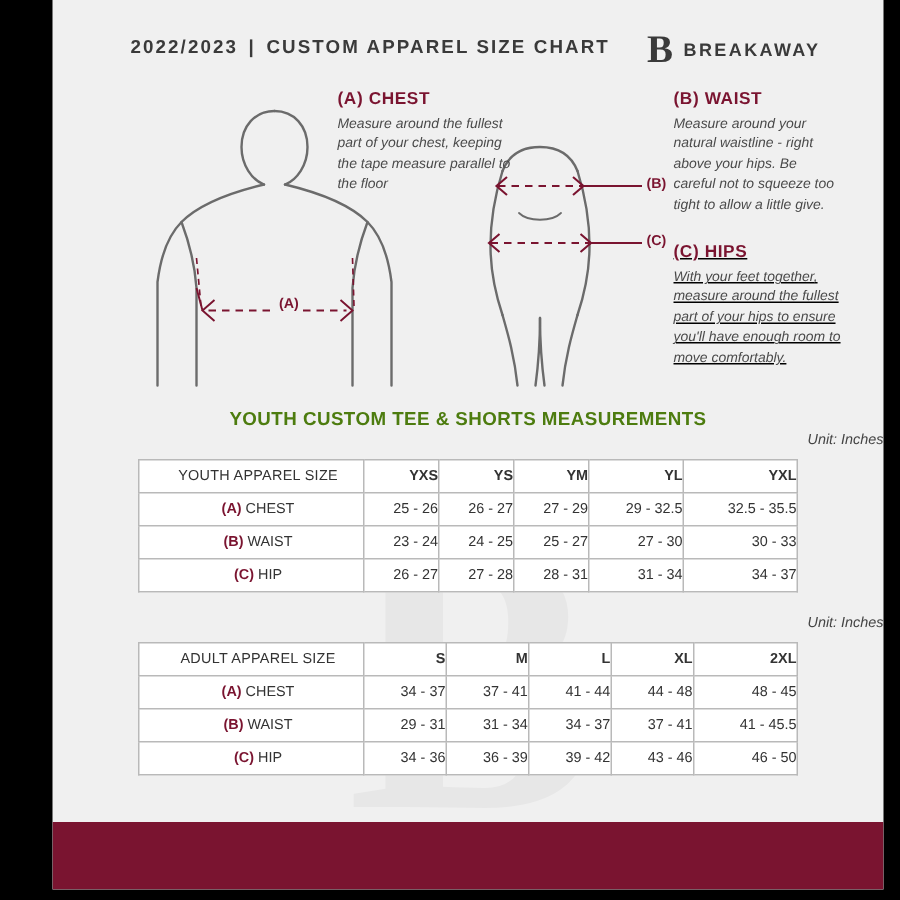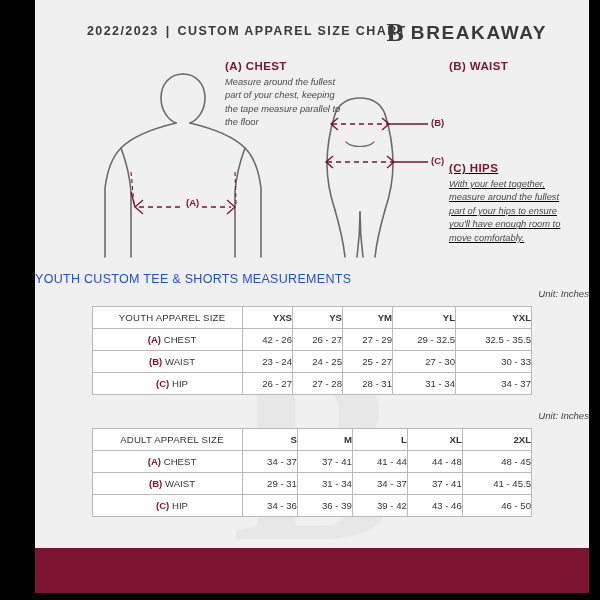--- a/index.html
+++ b/index.html
@@ -38,42 +38,42 @@
   .brand{
     position:absolute;right:42px;top:2px;
     display:flex;align-items:center;gap:7px;
   }
   .brand-mark{
     font-family:"Liberation Serif", serif;
     font-size:26px;font-weight:bold;color:#3a3a3a;line-height:1;
     transform:skewX(-4px);
   }
   .brand-name{
-    font-size:19px;font-weight:bold;letter-spacing:1.6px;color:#3a3a3a;
+    font-size:12px;font-weight:bold;letter-spacing:1.6px;color:#3a3a3a;
   }
   
   .illus{position:absolute;left:0;top:52px;width:100%;height:215px;}
   .illus svg{position:absolute;left:0;top:0;}
   .note{
     position:absolute;
     font-family:"Liberation Sans", sans-serif;
   }
   .note-title{
     color:#7a1430;font-weight:bold;font-size:11.5px;letter-spacing:.4px;
     margin-bottom:4px;
   }
   .note-body{
     color:#4a4a4a;font-style:italic;font-size:9.3px;line-height:1.45;
   }
   .note-chest{left:190px;top:8px;width:120px;}
   .note-waist{left:414px;top:8px;width:112px;}
   .note-hips{left:414px;top:110px;width:112px;text-decoration:underline;}
   
   .sect-title{
-    text-align:left;font-size:12.5px;font-weight:normal;color:#1d4ed8;
+    text-align:center;font-size:12.5px;font-weight:bold;color:#4d7c0f;
     letter-spacing:.3px;
   }
   .sect-sub{
     text-align:right;font-size:9.6px;font-style:italic;color:#444;
     margin-top:2px;margin-bottom:7px;
   }
   .sect{position:absolute;left:0;width:100%;}
   .sect-youth{top:272px;}
   .sect-adult{top:408px;}
   table{
@@ -170,20 +170,21 @@
     <div style="position:absolute;left:148px;top:145px;font-size:9.5px;font-weight:bold;color:#7a1430;background:#f0f0f0;padding:0 3px;">(A)</div>
     <div style="position:absolute;left:396px;top:65px;font-size:9.5px;font-weight:bold;color:#7a1430;">(B)</div>
     <div style="position:absolute;left:396px;top:103px;font-size:9.5px;font-weight:bold;color:#7a1430;">(C)</div>
 
     <div class="note note-chest">
       <div class="note-title">(A) CHEST</div>
       <div class="note-body">Measure around the fullest part of your chest, keeping the tape measure parallel to the floor</div>
     </div>
     <div class="note note-waist">
       <div class="note-title">(B) WAIST</div>
+      <div class="note-body">Measure around your natural waistline - right above your hips. Be careful not to squeeze too tight to allow a little give.</div>
     </div>
     <div class="note note-hips">
       <div class="note-title">(C) HIPS</div>
       <div class="note-body">With your feet together, measure around the fullest part of your hips to ensure you'll have enough room to move comfortably.</div>
     </div>
   </div>
 
   <div class="sect sect-youth">
     <div class="sect-title">YOUTH CUSTOM TEE &amp; SHORTS MEASUREMENTS</div>
     <div class="sect-sub">Unit: Inches</div>
@@ -194,21 +195,21 @@
           <th>YXS</th>
           <th>YS</th>
           <th>YM</th>
           <th>YL</th>
           <th>YXL</th>
         </tr>
       </thead>
       <tbody>
         <tr>
           <td class="rowhdr"><span class="tag">(A)</span><span> CHEST</span></td>
-          <td>42 - 26</td>
+          <td>25 - 26</td>
           <td>26 - 27</td>
           <td>27 - 29</td>
           <td>29 - 32.5</td>
           <td>32.5 - 35.5</td>
         </tr>
         <tr>
           <td class="rowhdr"><span class="tag">(B)</span><span> WAIST</span></td>
           <td>23 - 24</td>
           <td>24 - 25</td>
           <td>25 - 27</td>

